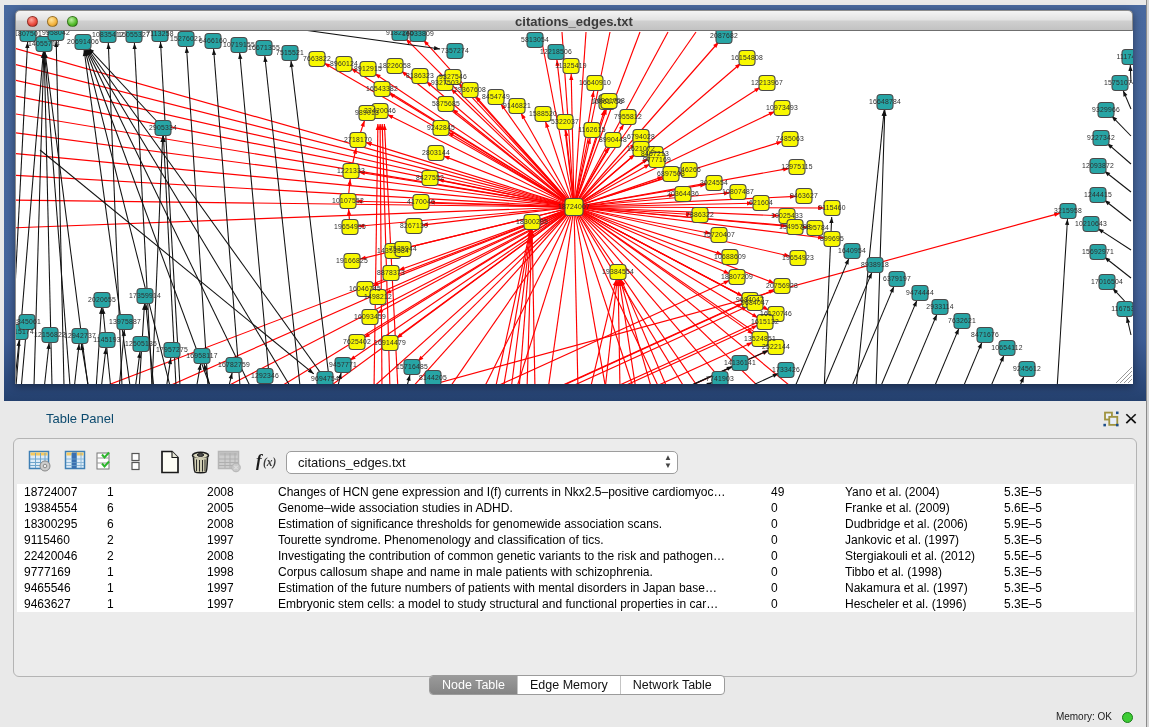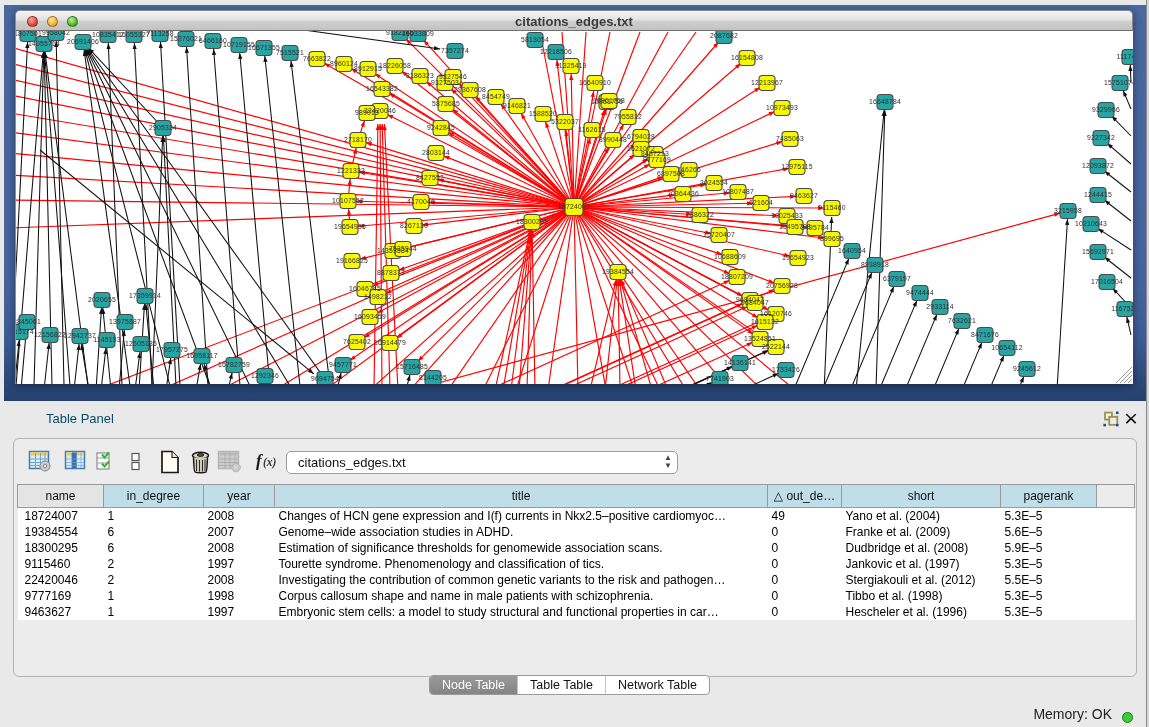--- a/index.html
+++ b/index.html
@@ -40,21 +40,21 @@
 th.h-name { background:#e4e4e4; }
 th.h-x { background:#ececec; border-top:1px solid #9a9a9a; }
 td { height:16px; padding:0 0 0 4px; white-space:nowrap; overflow:hidden; color:#000; background:#fff; font-size:12px; }
 td:first-child { padding-left:7px; }
 
 #tabs { position:absolute; left:429px; top:274px; height:20px; border:1px solid #9b9b9b;
   border-radius:4px; overflow:hidden; display:flex; background:#fff; }
 #tabs div { font-size:12.5px; padding:2px 12px 16px 12px; color:#111; }
 #tabs .sel { background:linear-gradient(180deg,#9a9a9a,#848484); color:#fff; }
 #tabs .sep { width:1px; padding:0; background:#c4c4c4; }
-#memory { position:absolute; right:34px; bottom:5px; font-size:14px; color:#222; }
+#memory { position:absolute; right:34px; bottom:5px; font-size:10px; color:#222; }
 #memdot { position:absolute; right:13px; bottom:4px; width:11px; height:11px; border-radius:50%;
   background:#3ecc35; border:1.5px solid #187c18; }
 </style></head>
 <body>
 <div id="desktop"></div>
 <div id="win">
   <div id="canvas"></div>
   <div id="titlebar">
     <div class="tl" id="tl-r"></div>
       <div class="tl" id="tl-y"></div>
@@ -819,57 +819,47 @@
           <col class="c-name">
           <col class="c-ind">
           <col class="c-year">
           <col class="c-title">
           <col class="c-out">
           <col class="c-short">
           <col class="c-pr">
           <col class="c-x">
         </colgroup>
       <tbody>
-          <tr>
-            <th class="h-name">name</th>
-            <th>in_degree</th>
-            <th>year</th>
-            <th>title</th>
-            <th>△ out_de…</th>
-            <th>short</th>
-            <th>pagerank</th>
-            <th class="h-x"></th>
-          </tr>
       <tr>
             <td class="c-name">18724007</td>
             <td class="c-ind">1</td>
             <td class="c-year">2008</td>
             <td class="c-title">Changes of HCN gene expression and I(f) currents in Nkx2.5–positive cardiomyoc…</td>
             <td class="c-out">49</td>
             <td class="c-short">Yano et al. (2004)</td>
             <td class="c-pr">5.3E–5</td>
             <td class="c-x"></td>
           </tr>
 <tr>
             <td class="c-name">19384554</td>
             <td class="c-ind">6</td>
-            <td class="c-year">2007</td>
+            <td class="c-year">2005</td>
             <td class="c-title">Genome–wide association studies in ADHD.</td>
             <td class="c-out">0</td>
             <td class="c-short">Franke et al. (2009)</td>
             <td class="c-pr">5.6E–5</td>
             <td class="c-x"></td>
           </tr>
 <tr>
             <td class="c-name">18300295</td>
             <td class="c-ind">6</td>
             <td class="c-year">2008</td>
             <td class="c-title">Estimation of significance thresholds for genomewide association scans.</td>
             <td class="c-out">0</td>
-            <td class="c-short">Dudbridge et al. (2008)</td>
+            <td class="c-short">Dudbridge et al. (2006)</td>
             <td class="c-pr">5.9E–5</td>
             <td class="c-x"></td>
           </tr>
 <tr>
             <td class="c-name">9115460</td>
             <td class="c-ind">2</td>
             <td class="c-year">1997</td>
             <td class="c-title">Tourette syndrome. Phenomenology and classification of tics.</td>
             <td class="c-out">0</td>
             <td class="c-short">Jankovic et al. (1997)</td>
@@ -890,34 +880,44 @@
             <td class="c-name">9777169</td>
             <td class="c-ind">1</td>
             <td class="c-year">1998</td>
             <td class="c-title">Corpus callosum shape and name in male patients with schizophrenia.</td>
             <td class="c-out">0</td>
             <td class="c-short">Tibbo et al. (1998)</td>
             <td class="c-pr">5.3E–5</td>
             <td class="c-x"></td>
           </tr>
 <tr>
+            <td class="c-name">9465546</td>
+            <td class="c-ind">1</td>
+            <td class="c-year">1997</td>
+            <td class="c-title">Estimation of the future numbers of patients with mental disorders in Japan base…</td>
+            <td class="c-out">0</td>
+            <td class="c-short">Nakamura et al. (1997)</td>
+            <td class="c-pr">5.3E–5</td>
+            <td class="c-x"></td>
+          </tr>
+<tr>
             <td class="c-name">9463627</td>
             <td class="c-ind">1</td>
             <td class="c-year">1997</td>
             <td class="c-title">Embryonic stem cells: a model to study structural and functional properties in car…</td>
             <td class="c-out">0</td>
             <td class="c-short">Hescheler et al. (1996)</td>
             <td class="c-pr">5.3E–5</td>
             <td class="c-x"></td>
           </tr>
     </tbody>
       </table>
   </div>
   <div id="tabs">
     <div class="sel">Node Table</div>
       <div class="sep"></div>
-      <div>Table Table</div>
+      <div>Edge Memory</div>
       <div class="sep"></div>
       <div>Network Table</div>
   </div>
   <div id="memory">Memory: OK</div>
   <div id="memdot"></div>
 </div>
 <div id="rightstrip"></div>
 </body></html>

